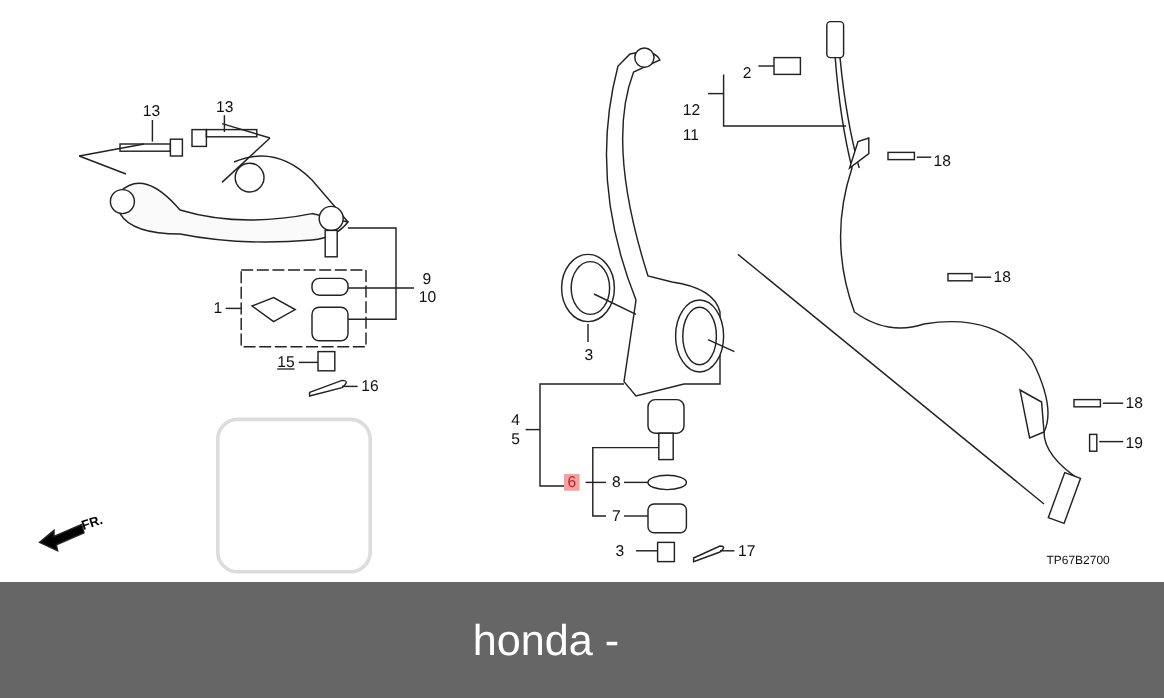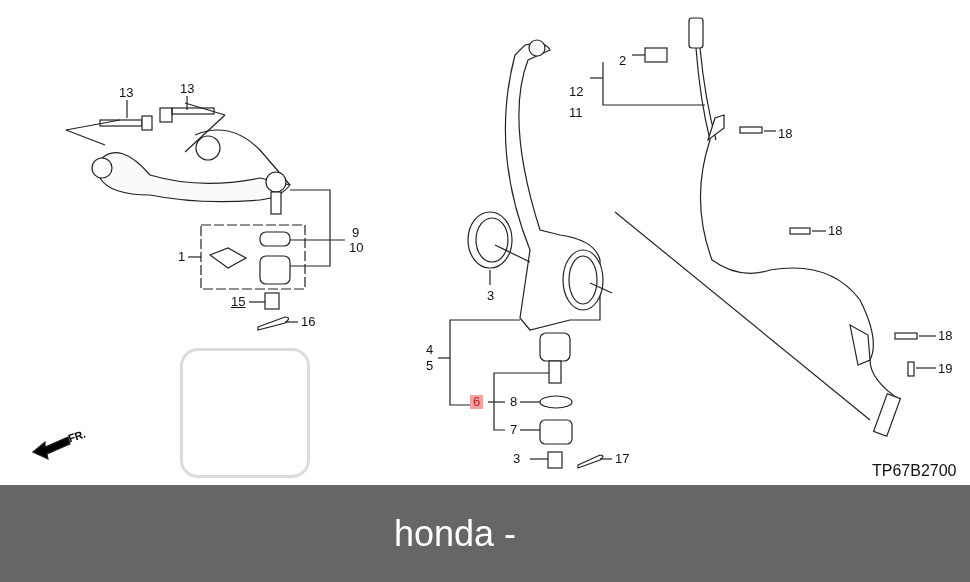--- a/index.html
+++ b/index.html
@@ -2,21 +2,21 @@
 <html><head>
 <meta charset="utf-8">
 <style>
   html, body { margin:0; padding:0; }
   body { width:970px; height:582px; position:relative; background:#ffffff; overflow:hidden;
          font-family: "Liberation Sans", sans-serif; }
   #diagram { position:absolute; left:0; top:0; width:970px; height:485px; background:#fff; }
   #diagram svg { position:absolute; left:0; top:0; }
   .lbl { position:absolute; font-size:13px; color:#111; line-height:14px; font-family:"Liberation Sans", sans-serif; }
   .lbl.hl { background:#f4a3a3; color:#c0202a; padding:0 3px; }
-  .code { position:absolute; font-size:16px; color:#111; }
+  .code { position:absolute; font-size:10px; color:#111; }
   .fr { position:absolute; font-weight:bold; font-size:11px; color:#000; transform:rotate(-18deg); }
   .wm { position:absolute; color:#e2e2e2; font-size:120px; font-family:"Liberation Sans", sans-serif;
         font-weight:100; -webkit-text-stroke:2px #d8d8d8; color:transparent; letter-spacing:2px; }
   .wm-box { position:absolute; border:3px solid #dcdcdc; border-radius:18px; }
   #footer { position:absolute; left:0; top:485px; width:970px; height:97px; background:#666666;
             display:flex; align-items:center; justify-content:center; }
   #footer span { color:#ffffff; font-size:36px; font-family:"Liberation Sans", sans-serif; white-space:pre; }
 </style>
 </head>
 <body>

